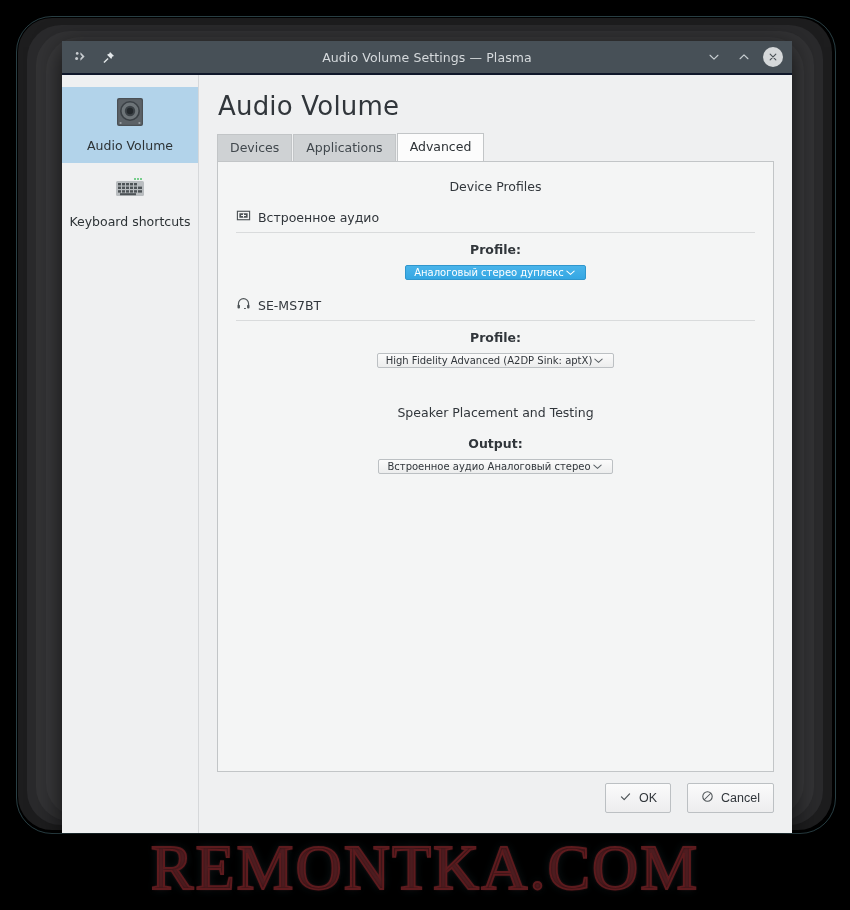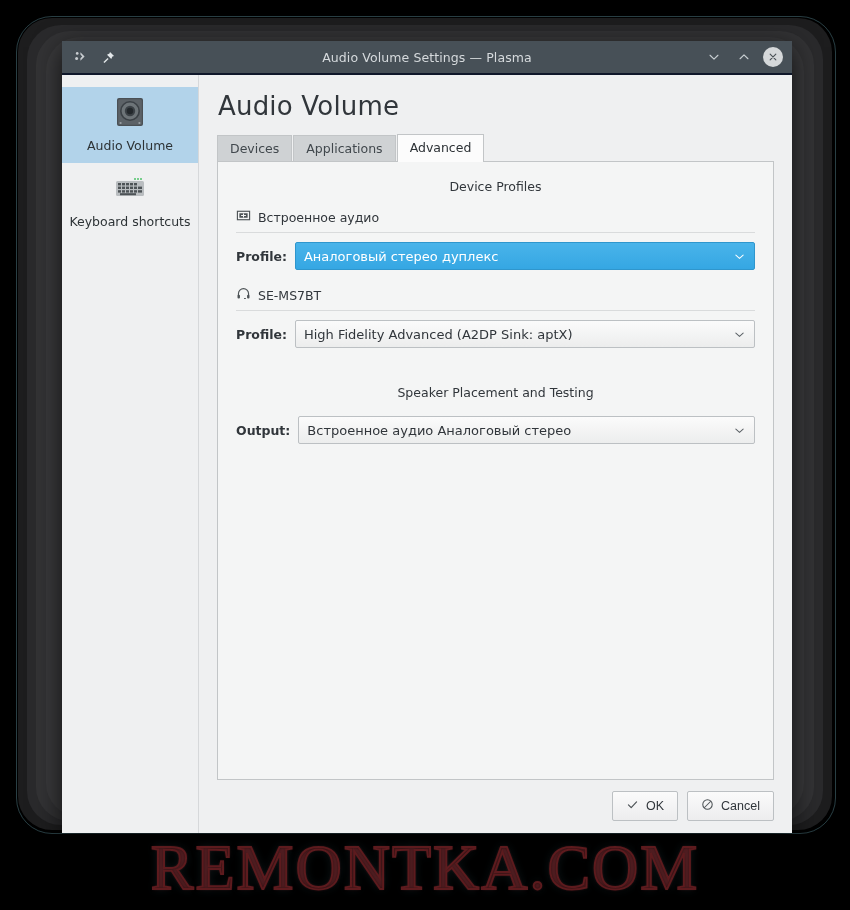--- a/index.html
+++ b/index.html
@@ -82,21 +82,21 @@
   .side-icon { width: 34px; height: 34px; }
 
   
   #content { flex: 1; min-width: 0; display: flex; flex-direction: column; padding: 0 0 0 0; }
   #page-title {
     font-size: 26px; color: #31363b; font-weight: 400;
     padding: 16px 0 14px 19px; letter-spacing: .2px;
   }
 
   
-  #tabbar { display: flex; padding-left: 18px; align-items: center; height: 26px; }
+  #tabbar { display: flex; padding-left: 18px; align-items: flex-end; height: 26px; }
   .tab {
     font-size: 12.5px; color: #41484d; padding: 5px 12px 6px;
     background: #cfd2d4; border: 1px solid #c2c5c7; border-bottom: none;
     margin-right: 1px; cursor: pointer; line-height: 15px;
   }
   .tab.active {
     background: #fcfcfc; color: #2c3135; position: relative; z-index: 3;
     border-color: #c2c5c7; padding-bottom: 7px;
   }
 
@@ -110,27 +110,27 @@
   .section-head {
     text-align: center; font-size: 12.5px; color: #31363b;
     margin: 3px 0 14px 0;
   }
   .device-row {
     display: flex; align-items: center; gap: 7px;
     border-bottom: 1px solid #d9dbdc;
     padding-bottom: 5px; margin-bottom: 9px;
   }
   .device-name { font-size: 12.5px; color: #31363b; }
-  .field-row { display: flex; align-items: center; gap: 8px; margin-bottom: 16px; }
+  .field-row { display: flex; align-items: center; gap: 8px; margin-bottom: 16px; flex-direction: column; }
   .field-label { font-size: 12.5px; color: #31363b; font-weight: bold; }
   .combo {
     flex: 1; height: 26px; display: flex; align-items: center;
     background: linear-gradient(#fbfbfb, #eceded);
     border: 1px solid #bcc0c3; border-radius: 2px;
-    padding: 0 8px; font-size: 13px; color: #31363b; cursor: pointer;
+    padding: 0 8px; font-size: 10px; color: #31363b; cursor: pointer;
     position: relative;
   }
   .combo.highlight {
     background: linear-gradient(#49b4ea, #35a7e3);
     border-color: #2f96cd; color: #ffffff;
   }
   .combo .chev { margin-left: auto; display: flex; }
   .spacer-22 { height: 7px; }
   .center-head { text-align: center; font-size: 12.5px; color: #31363b; margin: 14px 0 16px; }
   .speaker-row {
@@ -140,22 +140,22 @@
   .btn {
     background: linear-gradient(#fbfbfb, #ededee);
     border: 1px solid #bcc0c3; border-radius: 2px;
     font-size: 12.5px; color: #31363b; cursor: pointer;
     padding: 6px 13px; display: inline-flex; align-items: center; gap: 7px;
     line-height: 14px;
   }
 
   
   #footer {
-    flex: none; display: flex; justify-content: flex-end; gap: 9px;
-    padding: 11px 18px 12px 0; background: #eff0f1;
+    flex: none; display: flex; justify-content: flex-end; gap: 16px;
+    padding: 11px 18px 20px 0; background: #eff0f1;
   }
 
   
   #watermark {
     position: absolute; left: 0; right: 0; top: 826px; height: 84px;
     display: flex; align-items: center; justify-content: center;
     font-family: "Liberation Serif", serif;
     font-size: 64px; letter-spacing: 2px;
     color: transparent;
     -webkit-text-stroke: 2px #5d1b1e;

